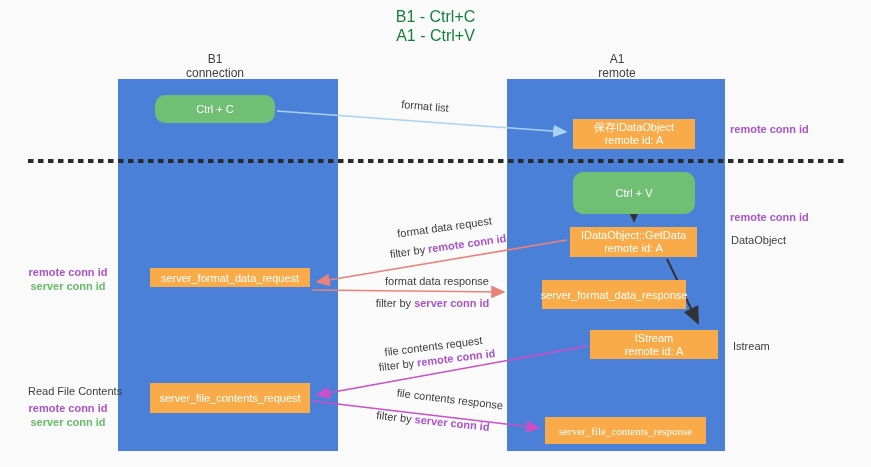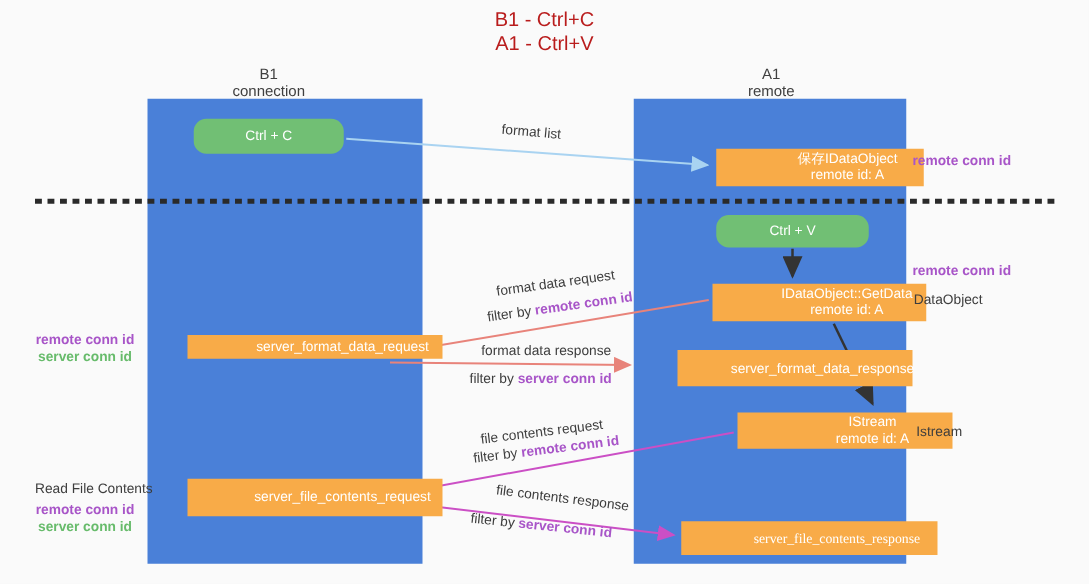--- a/index.html
+++ b/index.html
@@ -1,26 +1,26 @@
 <!DOCTYPE html>
 <html><head>
 <meta charset="utf-8">
 <style>
   html,body{margin:0;padding:0;}
   body{font-family:"Liberation Sans", sans-serif; background:#f3f3f3;}
   .canvas{position:relative;width:871px;height:467px;background:#fafafa;overflow:hidden;
           font-family:"Liberation Sans", sans-serif;}
   .title{position:absolute;top:7px;left:0;width:871px;text-align:center;
-         font-size:16px;line-height:19px;color:#b91c1c;}
+         font-size:16px;line-height:19px;color:#15803d;}
   .col-header{position:absolute;width:130px;text-align:center;font-size:12px;
               line-height:14px;color:#404040;}
   .col{position:absolute;background:#4a80d8;}
   .node{position:absolute;display:flex;flex-direction:column;align-items:center;
         justify-content:center;color:#ffffff;text-align:center;}
-  .node.orange{background:#f8ab48;padding-left:44px;}
+  .node.orange{background:#f8ab48;}
   .node.green{background:#71bf74;border-radius:10px;}
   .node .l1{font-size:11px;line-height:13px;}
   .node .l2{font-size:11px;line-height:13px;}
   .node.single{font-size:11px;}
   .side-label{position:absolute;font-size:11px;color:#3d3d3d;white-space:nowrap;}
   .purple{color:#a855c8;font-weight:bold;}
   .greentxt{color:#67bb6b;font-weight:bold;}
   .edge-label{position:absolute;font-size:11px;color:#3d3d3d;white-space:nowrap;
               text-align:center;}
   .edge-label .prefix{margin-right:3px;}
@@ -81,21 +81,21 @@
 
   <div class="node green single" style="left:155px;top:95px;width:120px;height:28px;">
     <span>Ctrl + C</span>
   </div>
 
   <div class="node orange" style="left:573px;top:119px;width:122px;height:30px;">
     <span class="l1">保存IDataObject</span>
     <span class="l2">remote id: A</span>
   </div>
 
-  <div class="node green single" style="left:573px;top:172px;width:122px;height:26px;">
+  <div class="node green single" style="left:573px;top:172px;width:122px;height:42px;">
     <span>Ctrl + V</span>
   </div>
 
   <div class="node orange" style="left:570px;top:227px;width:127px;height:30px;">
     <span class="l1">IDataObject::GetData</span>
     <span class="l2">remote id: A</span>
   </div>
 
   <div class="node orange single" style="left:150px;top:268px;width:160px;height:19px;">
     <span>server_format_data_request</span>

